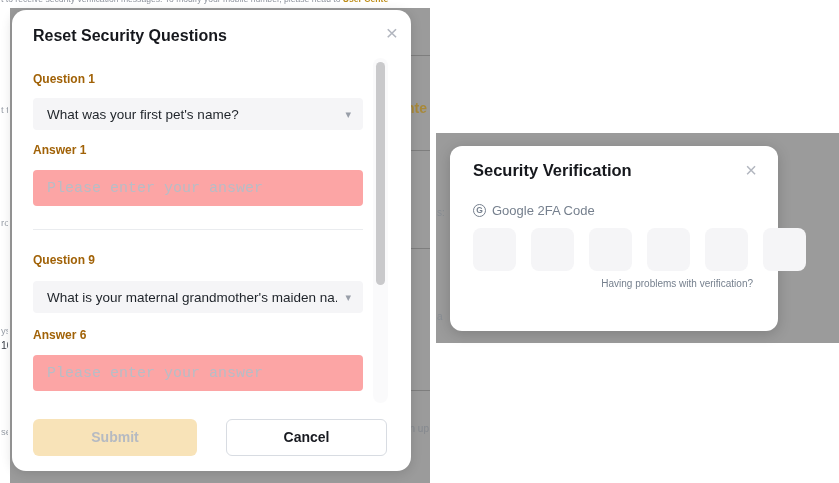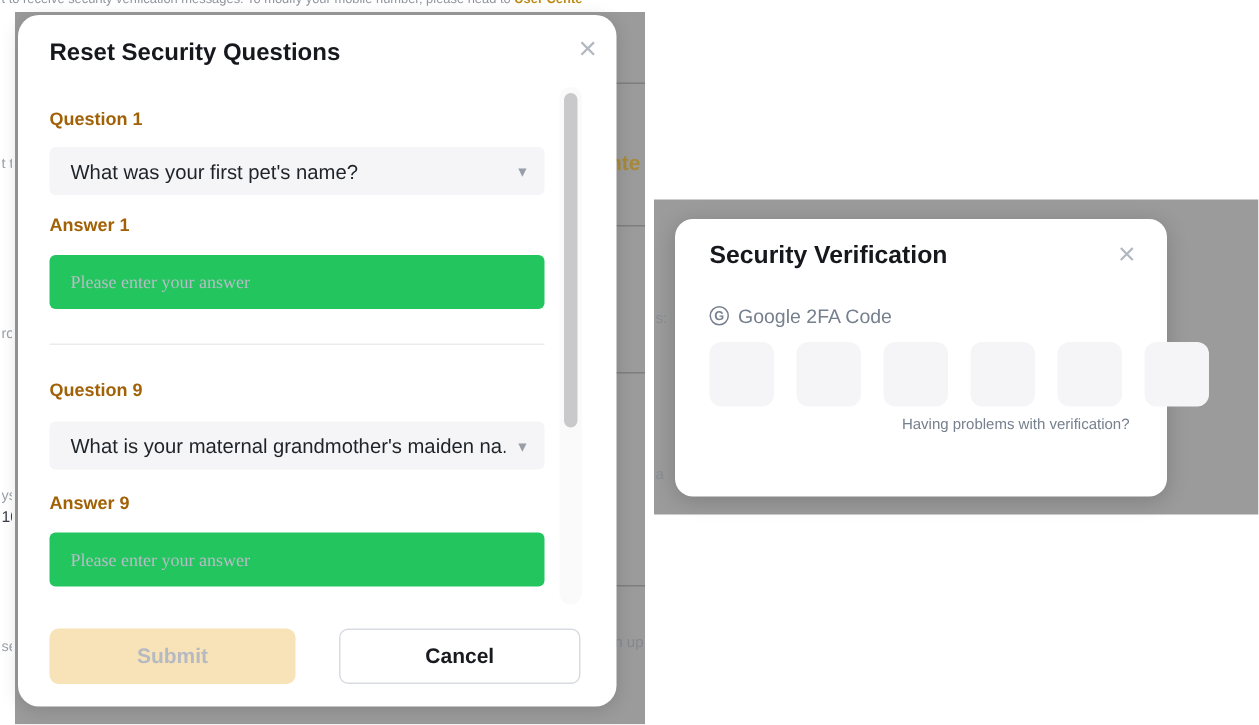--- a/index.html
+++ b/index.html
@@ -50,22 +50,22 @@
   .select-box {
     position: absolute; left: 21px; width: 330px; height: 32px;
     background: #f5f5f7; border-radius: 4px; cursor: pointer;
     display: flex; align-items: center; padding: 0 12px 0 14px;
   }
   .select-box .val { flex: 1; font-size: 13.5px; font-weight: 500; color: #1e2329; white-space: nowrap; overflow: hidden; }
   .select-box .caret { font-size: 11px; color: #989ea8; margin-left: 8px; }
 
   .text-input {
     position: absolute; left: 21px; width: 330px; height: 36px;
-    background: #22c55e; border: none; outline: none; border-radius: 4px;
-    padding: 0 14px; font-size: 12px; color: #1e2329; font-family: Liberation Serif, serif;
+    background: #fca5a5; border: none; outline: none; border-radius: 4px;
+    padding: 0 14px; font-size: 15px; color: #1e2329; font-family: Liberation Mono, monospace;
   }
   .text-input::placeholder { color: #b7bdc6; opacity: 1; }
 
   .divider { position: absolute; left: 21px; width: 330px; height: 1px; background: #eaecef; }
 
   .scrollbar-track {
     position: absolute; right: 23px; top: 48px; width: 15px; height: 345px;
     background: #fafafb; border-radius: 8px;
   }
   .scrollbar-thumb {
@@ -142,21 +142,21 @@
     <input class="text-input" style="top: 160px;" type="text" placeholder="Please enter your answer">
 
     <div class="divider" style="top:219px"></div>
 
     <div class="field-label" style="top:243px">Question 9</div>
     <div class="select-box" style="top:271px">
       <span class="val">What is your maternal grandmother's maiden na...</span>
       <span class="caret">▾</span>
     </div>
 
-    <div class="field-label" style="top:318px">Answer 9</div>
+    <div class="field-label" style="top:318px">Answer 6</div>
     <input class="text-input" style="top: 345px;" type="text" placeholder="Please enter your answer">
 
     <div class="scrollbar-track">
       <div class="scrollbar-thumb"></div>
     </div>
 
     <div class="btn btn-submit">Submit</div>
     <div class="btn btn-cancel">Cancel</div>
   </div>
 </div>

